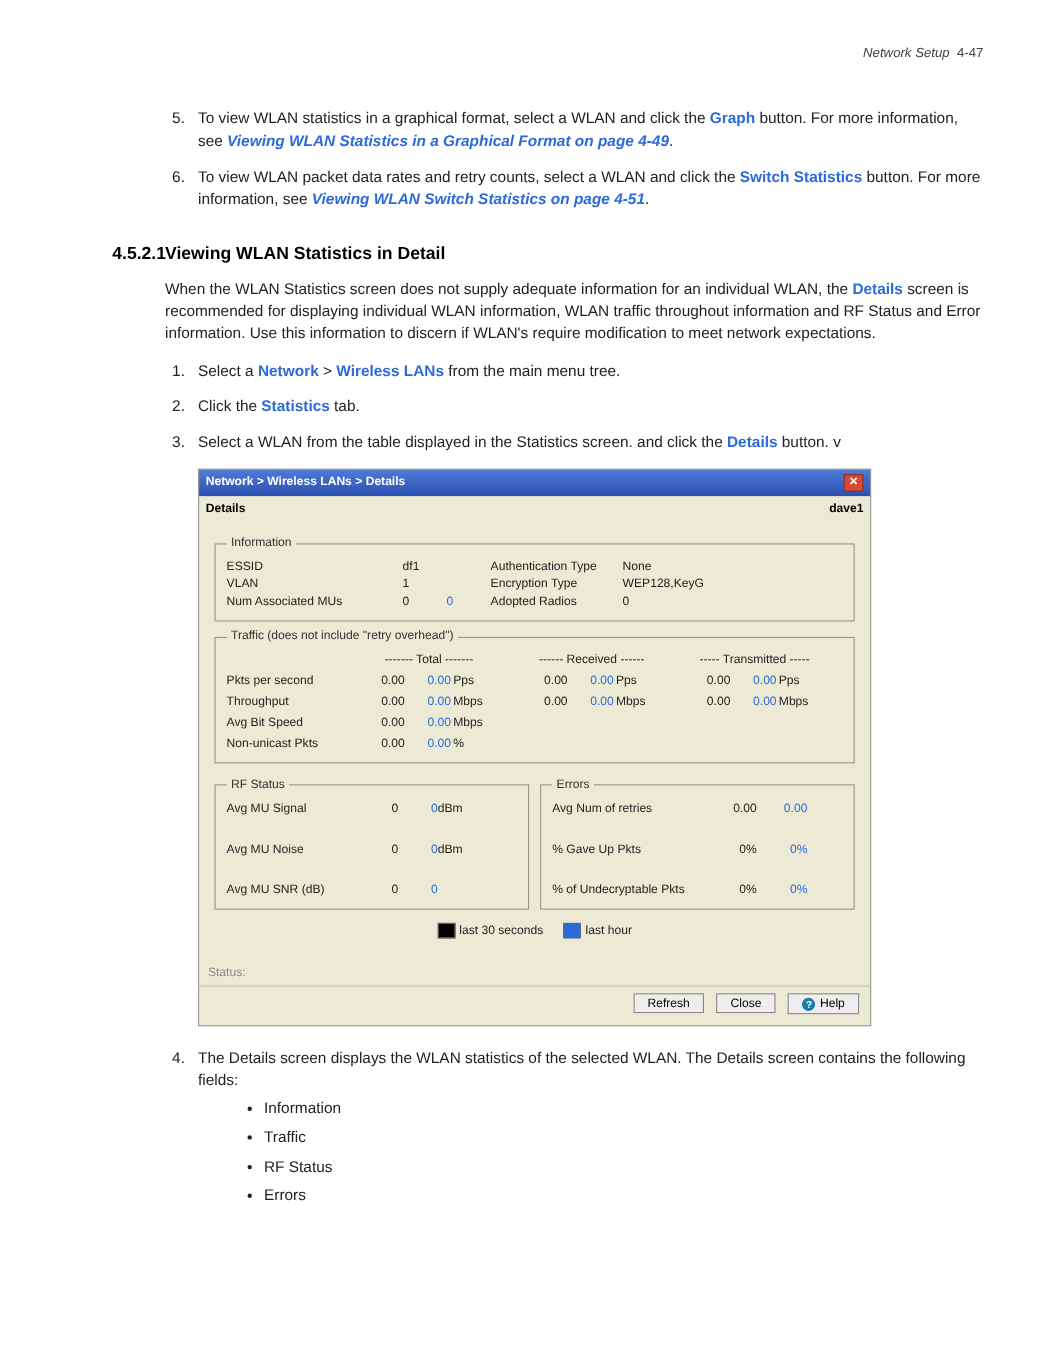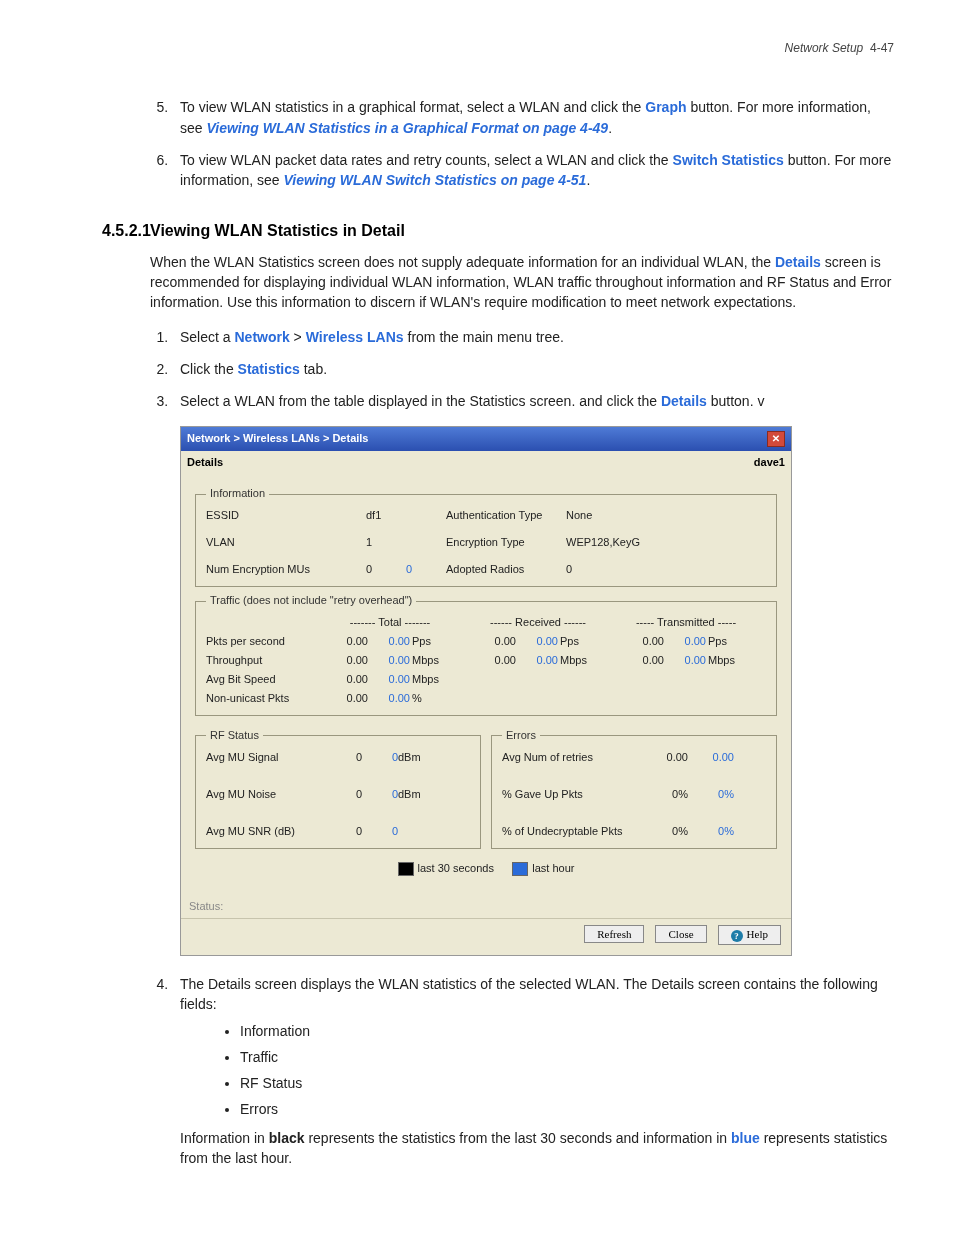--- a/index.html
+++ b/index.html
@@ -76,21 +76,21 @@
   .shot-body { padding: 6px 14px 8px 14px; }
   fieldset.group {
     border: 1px solid #9a977f;
     padding: 6px 10px 8px 10px;
     margin: 6px 0;
   }
   fieldset.group > legend { padding: 0 4px; color: #333; font-size:11px; }
   .info-grid {
     display: grid;
     grid-template-columns: 160px 40px 40px 120px 100px;
-    row-gap: 11px;
+    row-gap: 0;
     align-items: center;
   }
   .traffic-grid {
     display: grid;
     grid-template-columns: 120px 40px 40px 40px 20px 40px 40px 40px 20px 40px 40px 40px;
     row-gap: 3px;
     column-gap: 2px;
   }
   .traffic-grid .hdr { text-align:center; }
   .traffic-grid .val { text-align:right; }
@@ -105,21 +105,21 @@
   .err-grid { grid-template-columns: 140px 46px 46px; }
   .rf-grid .val, .err-grid .val { text-align:right; }
   .rf-grid .blueval, .err-grid .blueval { color:#2a6bd9; text-align:right;}
   .legend-line { text-align:center; padding: 6px 0 10px 0; }
   .sw { display:inline-block; width:14px; height:12px; vertical-align:middle; margin-right:4px; border:1px solid #666;}
   .sw.black{ background:#000; }
   .sw.blue{ background:#2a6bd9; }
   .status-line { padding: 4px 8px; color:#888; }
   .btnbar { text-align:right; padding: 6px 10px 10px 10px; border-top:1px solid #c7c4ad;}
   .btnbar button {
-    font-family: Liberation Serif, serif;
+    font-family: Liberation Sans, sans-serif;
     font-size:11px;
     background:#eee;
     border:1px solid #888;
     padding:2px 12px;
     margin-left:8px;
     cursor:pointer;
   }
   .help-icon{
     display:inline-block;width:12px;height:12px;border-radius:50%;
     background:#1e7ca8;color:#fff;font-size:9px;line-height:12px;text-align:center;
@@ -184,21 +184,21 @@
             <span></span>
         <span>Authentication Type</span>
             <span>None</span>
 
         <span>VLAN</span>
             <span>1</span>
             <span></span>
         <span>Encryption Type</span>
             <span>WEP128,KeyG</span>
 
-        <span>Num Encryption MUs</span>
+        <span>Num Associated MUs</span>
             <span>0</span>
             <span style="color:#2a6bd9">0</span>
         <span>Adopted Radios</span>
             <span>0</span>
       </div>
     </fieldset>
 
     <fieldset class="group">
       <legend>Traffic (does not include "retry overhead")</legend>
       <div class="traffic-grid">
@@ -313,19 +313,16 @@
 
 <ol class="main-list" start="4">
   <li>
     <span>The Details screen displays the WLAN statistics of the selected WLAN. The Details screen contains the following fields:</span>
     <ul class="sub">
       <li>Information</li>
       <li>Traffic</li>
       <li>RF Status</li>
       <li>Errors</li>
     </ul>
-    <p>
-      <span>Information in </span><span class="bold-black">black</span><span> represents the statistics from the last 30 seconds and information in </span><span class="bold-blue">blue</span><span> represents statistics from the last hour.</span>
-    </p>
   </li>
 </ol>
 
 </div>
 
 </body></html>

